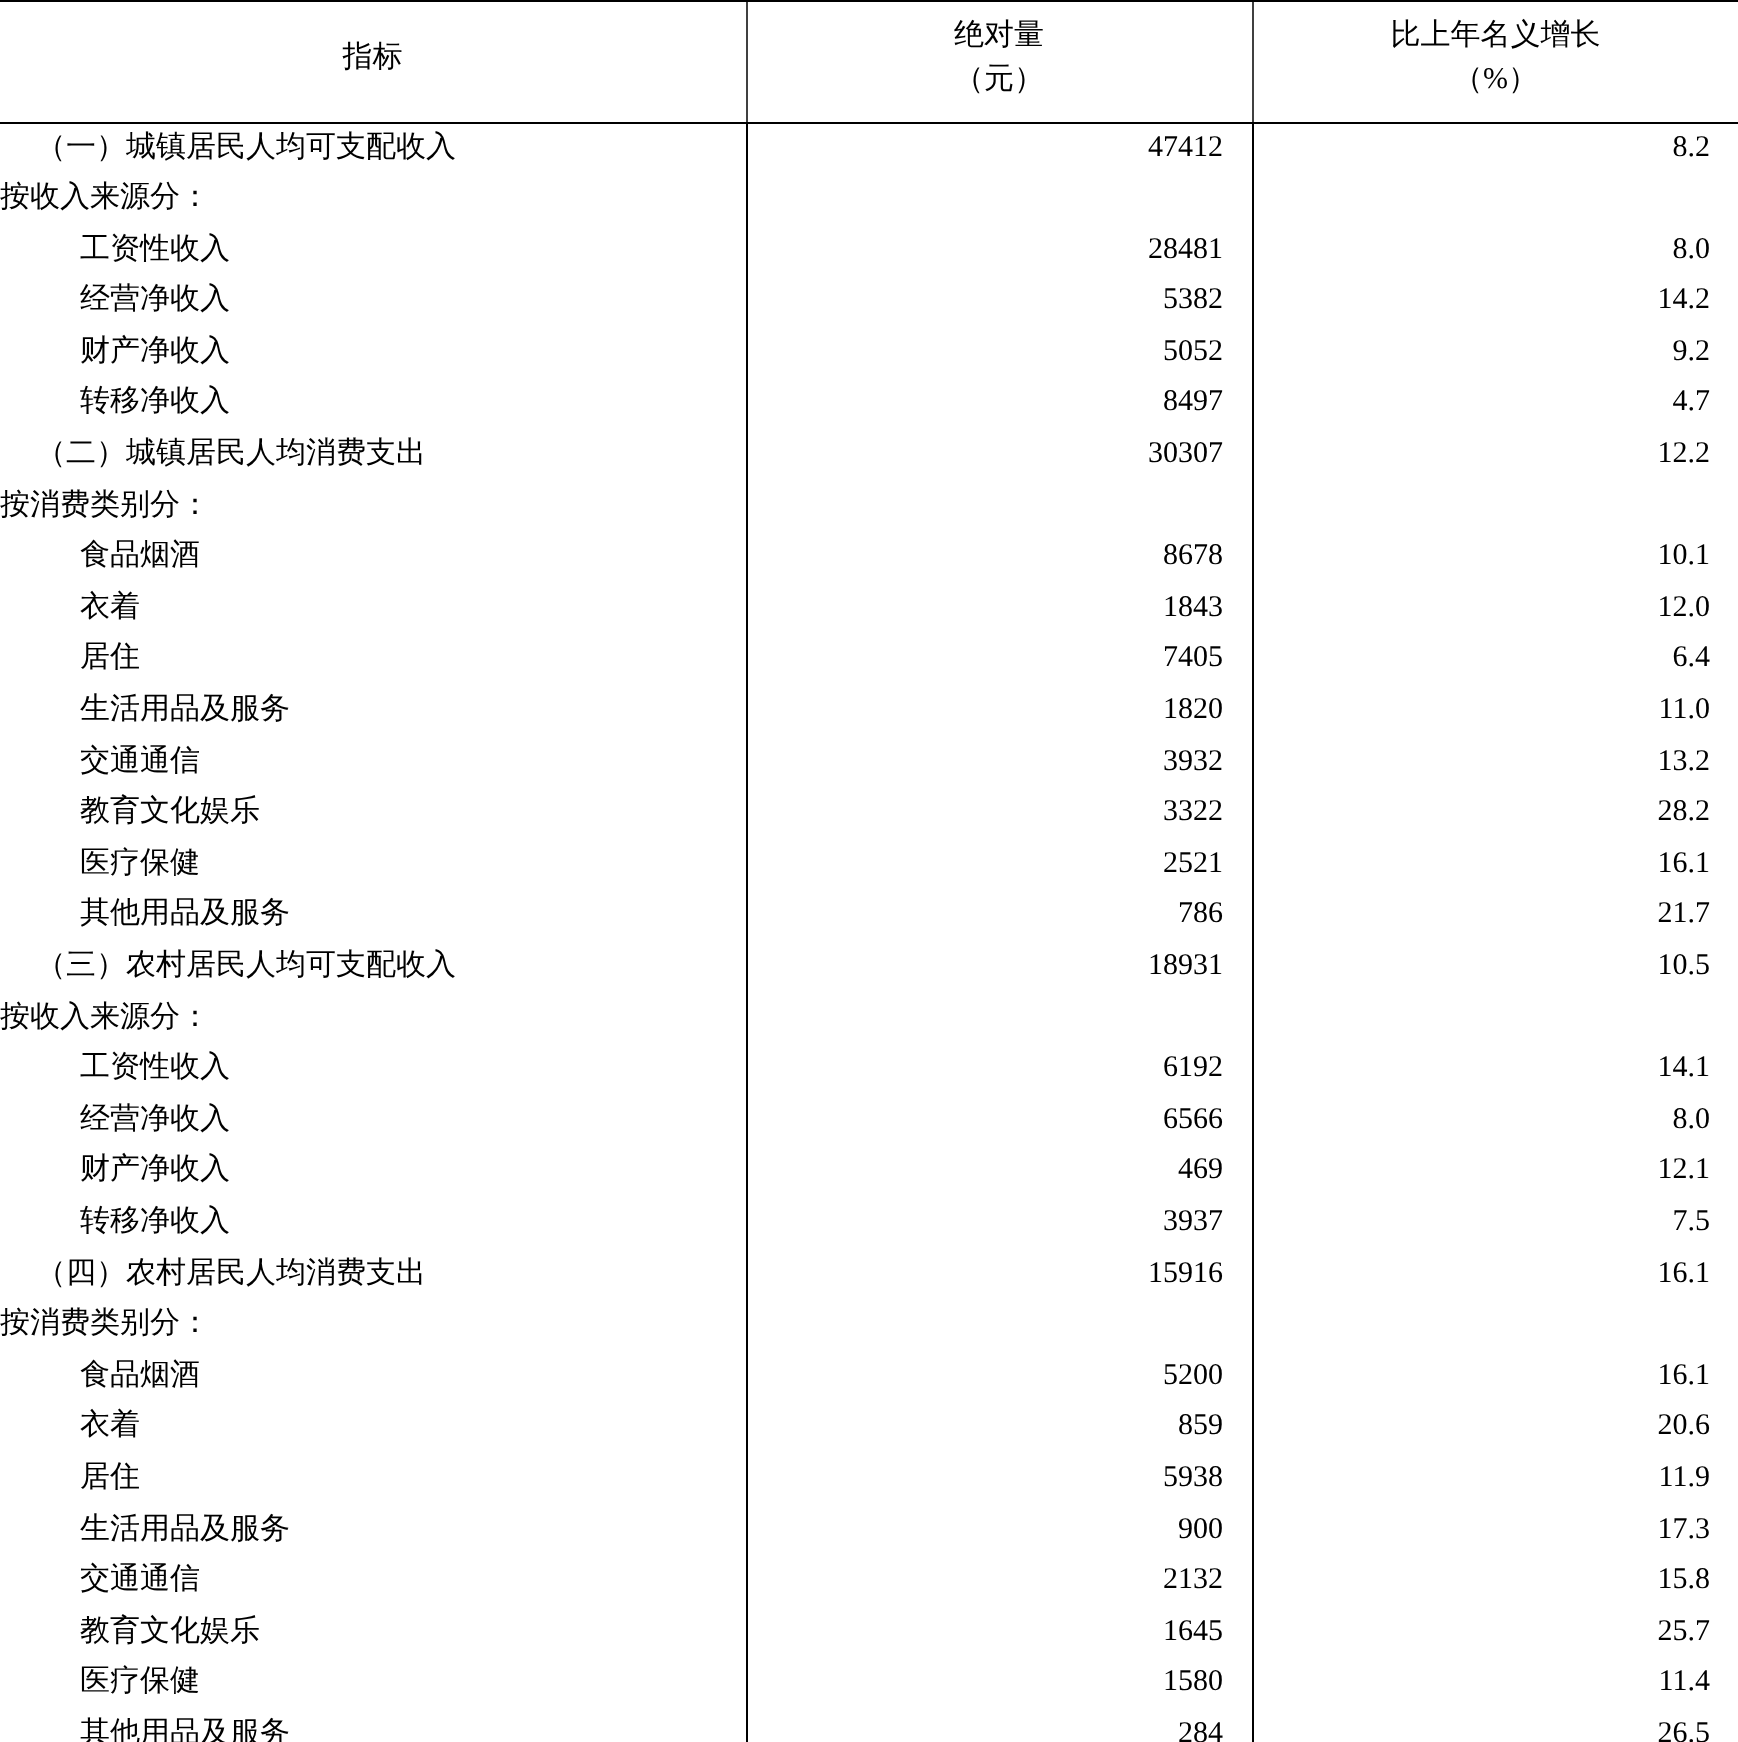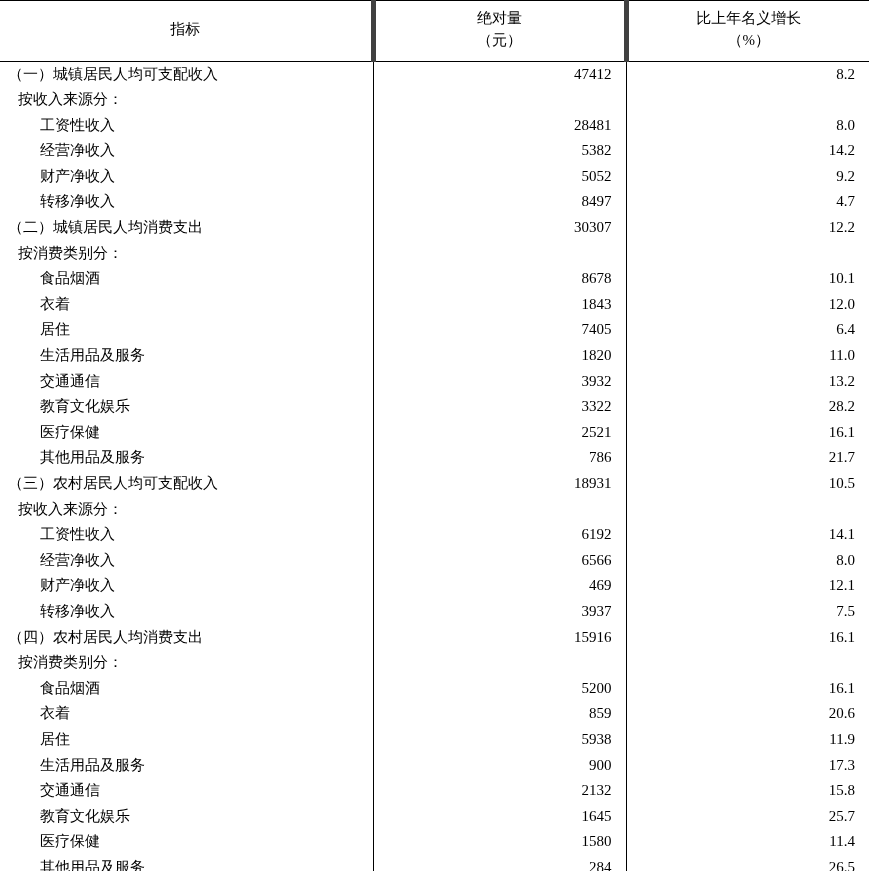--- a/index.html
+++ b/index.html
@@ -33,21 +33,21 @@
   thead th {
     font-weight: normal;
     text-align: center;
     vertical-align: middle;
     border-top: 1px solid #000;
     border-bottom: 1px solid #000;
     padding: 7px 0 9px 0;
     line-height: 1.45;
     font-size: 15px;
   }
-  thead th.col-sep-l { border-left: 5px solid #404040; }
+  thead th.col-sep-l { border-left: 1px solid #404040; }
   thead th .unit { display: block; }
 
   tbody td {
     padding: 0;
     height: 25.6px;
     line-height: 25.6px;
     font-size: 15px;
     vertical-align: middle;
     white-space: nowrap;
   }
@@ -56,22 +56,22 @@
   }
   tbody td.num {
     text-align: right;
     padding-right: 14px;
     border-left: 1px solid #000;
   }
   tbody tr:last-child td {
     border-bottom: 1px solid #000;
   }
   
-  .lvl0 { padding-left: 8px; }
-  .lvl1 { padding-left: 18px; }
+  .lvl0 { padding-left: 18px; }
+  .lvl1 { }
   .lvl2 { padding-left: 40px; }
 </style>
 </head>
 <body>
 
 <div class="sheet">
   <table class="stat">
     <colgroup>
       <col class="c-label">
       <col class="c-abs">

